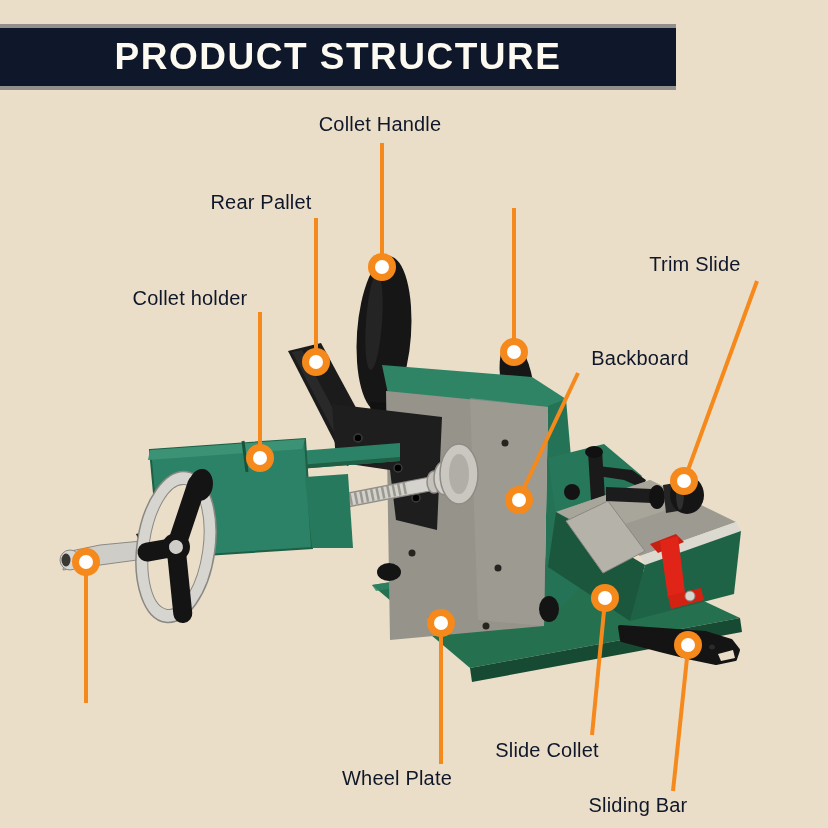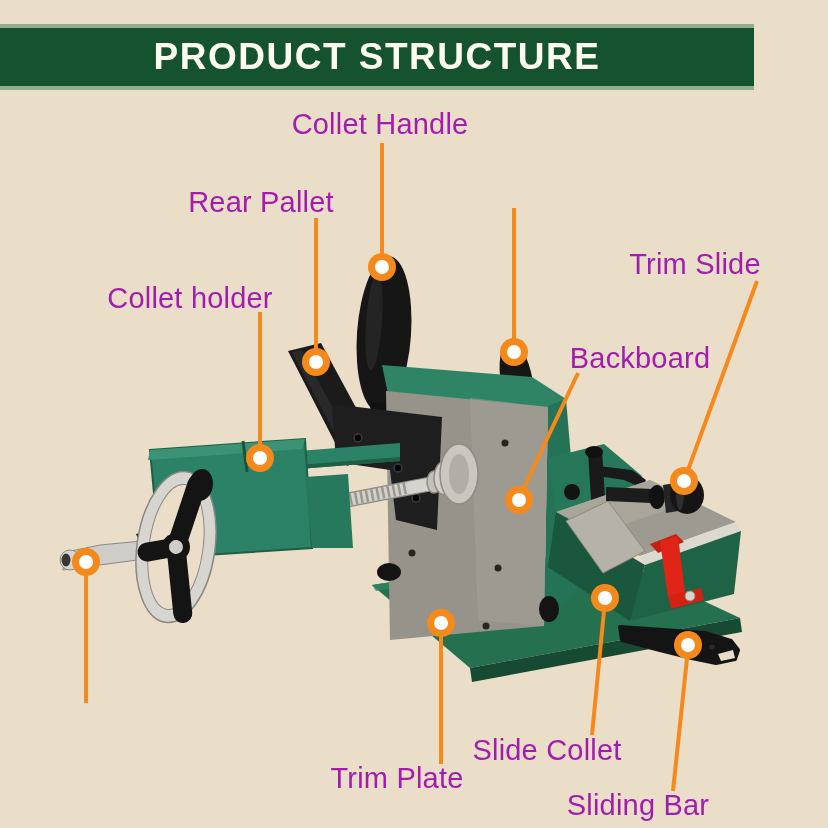--- a/index.html
+++ b/index.html
@@ -4,36 +4,36 @@
 <style>
   html,body{margin:0;padding:0;}
   body{
     width:828px;height:828px;position:relative;overflow:hidden;
     background:#EBDEC8;
     font-family:"Liberation Sans","DejaVu Sans",sans-serif;
   }
   .stage{position:absolute;inset:0;width:828px;height:828px;}
   
   .banner{
-    position:absolute;left:0;top:24px;width:754px;height:58px;
-    background:#14532d;
+    position:absolute;left:0;top:24px;width:676px;height:58px;
+    background:#0f172a;
     border-top:4px solid rgba(255,244,220,0.55);
     border-bottom:4px solid rgba(255,244,220,0.55);
     display:flex;align-items:center;justify-content:center;
   }
   .banner h1{
     margin:0;color:#FDFAF2;font-size:37px;font-weight:bold;
     letter-spacing:1.5px;line-height:58px;white-space:nowrap;
   }
   
   svg.machine{position:absolute;left:0;top:0;}
   
   .callout-label{
     position:absolute;transform:translateX(-50%);
-    color:#a21caf;font-size:29px;line-height:27px;white-space:nowrap;
+    color:#0f172a;font-size:20px;line-height:27px;white-space:nowrap;
     letter-spacing:0.2px;
   }
 </style>
 </head>
 <body>
 
 <div class="stage">
 
   <div class="banner">
     <h1>PRODUCT STRUCTURE</h1>
@@ -231,17 +231,17 @@
           <circle cx="688" cy="645" r="7" fill="#FFFFFF"></circle>
         </g>
     </g>
   </svg>
 
   <div class="callout-label" style="left:380px;top:111px">Collet Handle</div>
   <div class="callout-label" style="left:261px;top:189px">Rear Pallet</div>
   <div class="callout-label" style="left:695px;top:251px">Trim Slide</div>
   <div class="callout-label" style="left:190px;top:285px">Collet holder</div>
   <div class="callout-label" style="left:640px;top:345px">Backboard</div>
-  <div class="callout-label" style="left:397px;top:765px">Trim Plate</div>
+  <div class="callout-label" style="left:397px;top:765px">Wheel Plate</div>
   <div class="callout-label" style="left:547px;top:737px">Slide Collet</div>
   <div class="callout-label" style="left:638px;top:792px">Sliding Bar</div>
 
 </div>
 
 </body></html>

